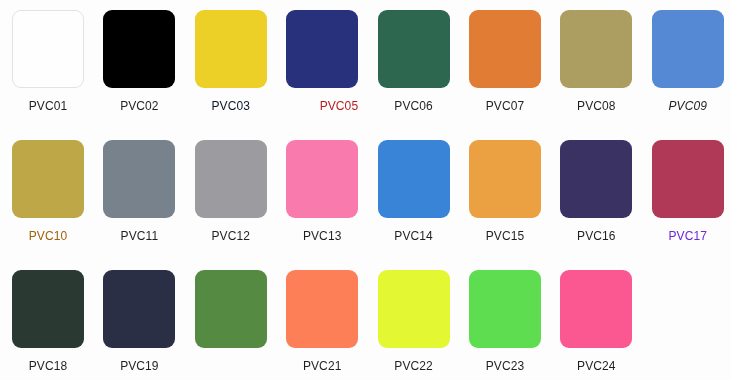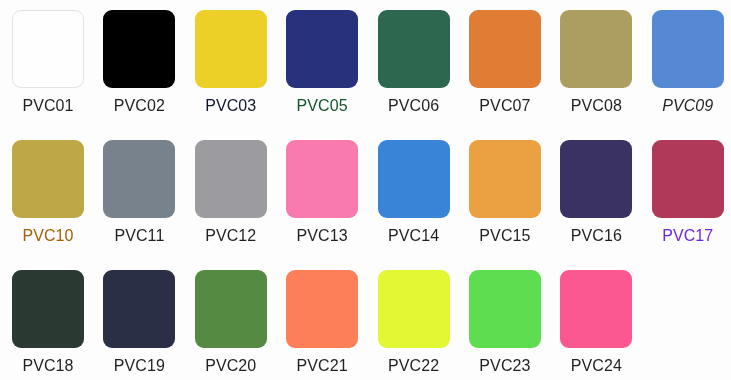--- a/index.html
+++ b/index.html
@@ -36,21 +36,21 @@
     margin-left: 12px;
     box-sizing: border-box;
   }
   .swatch-chip.bordered {
     border: 1px solid #e3e3e3;
   }
   .swatch-label {
     width: 72px;
     margin-left: 12px;
     text-align: center;
-    font-size: 16px;
+    font-size: 12px;
     line-height: 14px;
     color: #231f20;
     padding-top: 11px;
     letter-spacing: 0.1px;
     white-space: nowrap;
   }
 </style>
 </head>
 <body>
 
@@ -62,21 +62,21 @@
     <div class="swatch-cell">
       <div class="swatch-chip" style="background: rgb(0, 0, 0);"></div>
       <div class="swatch-label" style="color: rgb(35, 31, 32);">PVC02</div>
     </div>
     <div class="swatch-cell">
       <div class="swatch-chip" style="background: rgb(237, 208, 39);"></div>
       <div class="swatch-label" style="color: #0f172a;">PVC03</div>
     </div>
     <div class="swatch-cell">
       <div class="swatch-chip" style="background: rgb(40, 49, 123);"></div>
-      <div class="swatch-label" style="color: #14532d;">PVC05</div>
+      <div class="swatch-label" style="color: #b91c1c; text-align: right;">PVC05</div>
     </div>
     <div class="swatch-cell">
       <div class="swatch-chip" style="background: rgb(46, 103, 80);"></div>
       <div class="swatch-label" style="color: rgb(35, 31, 32);">PVC06</div>
     </div>
     <div class="swatch-cell">
       <div class="swatch-chip" style="background: rgb(224, 124, 51);"></div>
       <div class="swatch-label" style="color: rgb(35, 31, 32);">PVC07</div>
     </div>
     <div class="swatch-cell">
@@ -122,21 +122,20 @@
     <div class="swatch-cell">
       <div class="swatch-chip" style="background: rgb(42, 58, 51);"></div>
       <div class="swatch-label" style="color: rgb(35, 31, 32);">PVC18</div>
     </div>
     <div class="swatch-cell">
       <div class="swatch-chip" style="background: rgb(43, 47, 69);"></div>
       <div class="swatch-label" style="color: rgb(35, 31, 32);">PVC19</div>
     </div>
     <div class="swatch-cell">
       <div class="swatch-chip" style="background: rgb(85, 138, 66);"></div>
-      <div class="swatch-label" style="color: rgb(35, 31, 32);">PVC20</div>
     </div>
     <div class="swatch-cell">
       <div class="swatch-chip" style="background: rgb(252, 127, 87);"></div>
       <div class="swatch-label" style="color: rgb(35, 31, 32);">PVC21</div>
     </div>
     <div class="swatch-cell">
       <div class="swatch-chip" style="background: rgb(227, 247, 51);"></div>
       <div class="swatch-label" style="color: rgb(35, 31, 32);">PVC22</div>
     </div>
     <div class="swatch-cell">

